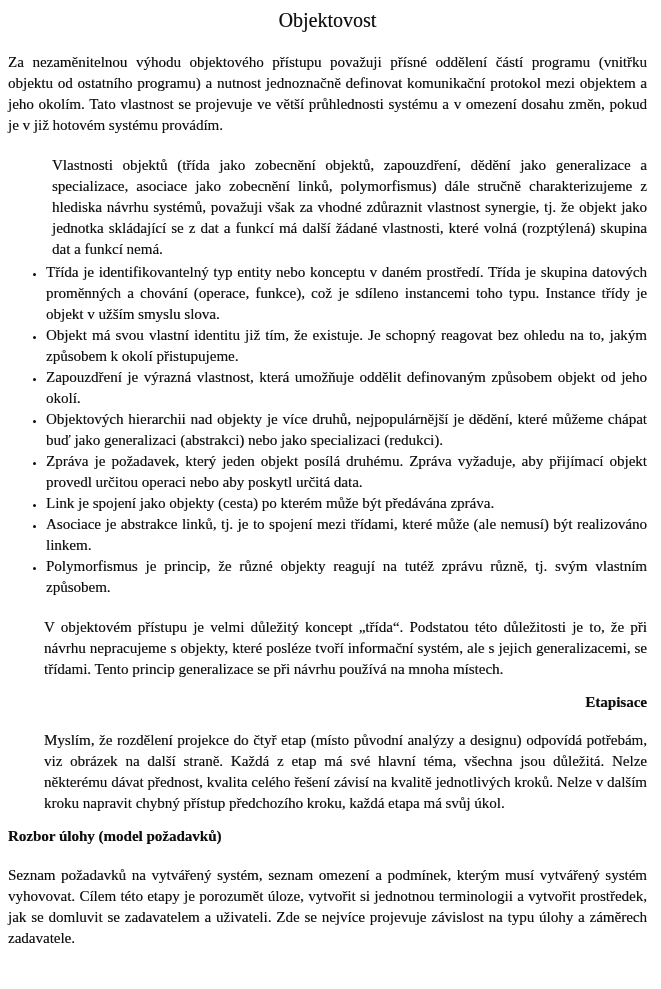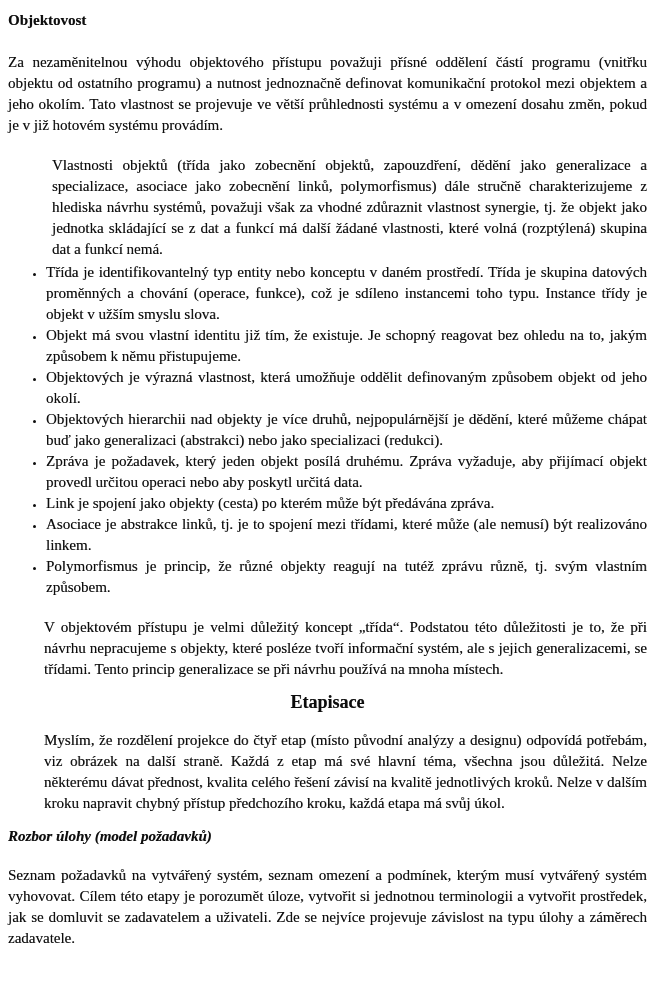--- a/index.html
+++ b/index.html
@@ -13,29 +13,29 @@
   .page{
     box-sizing:border-box;
     width:661px;height:989px;
     padding:8px 14px 0 8px;
     text-align:justify;
     font-size:15px;
     line-height:21px;
     text-shadow:0.3px 0.3px 0 rgba(0,0,0,0.45);
   }
   h1.doc-h{
-    font-size:15px;font-weight:bold;margin:2px 0 21px 0;
-    text-align:left;line-height:21px;
+    font-size:20px;font-weight:normal;margin:2px 0 21px 0;
+    text-align:center;line-height:21px;
   }
   h2.doc-h{
-    font-size:18px;font-weight:bold;margin:0 0 17px 0;
-    text-align:center;line-height:21px;
+    font-size:15px;font-weight:bold;margin:0 0 17px 0;
+    text-align:right;line-height:21px;
   }
   h3.doc-h{
-    font-size:15px;font-weight:bold;font-style:italic;margin:0 0 18px 0;
+    font-size:15px;font-weight:bold;margin:0 0 18px 0;
     text-align:left;line-height:21px;
   }
   p.doc-p{margin:0 0 19px 0;}
   p.doc-p.tight{margin-bottom:2px;margin-left:44px;}
   p.doc-p.pre-head{margin-bottom:12px;margin-left:36px;}
   ul.doc-list{
     margin:0 0 19px 0;
     padding-left:38px;
     list-style-type:disc;
   }
@@ -51,22 +51,22 @@
 <div class="page">
 
   <h1 class="doc-h">Objektovost</h1>
 
   <p class="doc-p"><span>Za nezaměnitelnou výhodu objektového přístupu považuji </span><span class="b">přísné oddělení</span><span> částí programu (vnitřku objektu od ostatního programu) a nutnost jednoznačně definovat komunikační protokol mezi objektem a jeho okolím. Tato vlastnost se projevuje ve větší průhlednosti systému a v omezení dosahu změn, pokud je v již hotovém systému provádím.</span></p>
 
   <p class="doc-p tight"><span>Vlastnosti objektů (třída jako zobecnění objektů, zapouzdření, dědění jako generalizace a specializace, asociace jako zobecnění linků, polymorfismus) dále stručně charakterizujeme z hlediska návrhu systémů, považuji však za vhodné zdůraznit vlastnost </span><span class="b">synergie</span><span>, tj. že objekt jako jednotka skládající se z dat a funkcí má další žádané vlastnosti, které volná (rozptýlená) skupina dat a funkcí nemá.</span></p>
 
   <ul class="doc-list">
     <li><span class="b">Třída</span><span> je identifikovantelný typ entity nebo konceptu v daném prostředí. Třída je skupina datových proměnných a chování (operace, funkce), což je sdíleno instancemi toho typu. Instance třídy je objekt </span><span class="b">v užším</span><span> smyslu slova.</span></li>
-    <li><span class="b">Objekt</span><span> má svou vlastní identitu již tím, že existuje. Je schopný reagovat bez ohledu na to, jakým způsobem k němu přistupujeme.</span></li>
-    <li><span class="b">Objektových</span><span> je výrazná vlastnost, která umožňuje oddělit definovaným způsobem objekt od jeho okolí.</span></li>
+    <li><span class="b">Objekt</span><span> má svou vlastní identitu již tím, že existuje. Je schopný reagovat bez ohledu na to, jakým způsobem k okolí přistupujeme.</span></li>
+    <li><span class="b">Zapouzdření</span><span> je výrazná vlastnost, která umožňuje oddělit definovaným způsobem objekt od jeho okolí.</span></li>
     <li><span>Objektových hierarchii nad objekty je více druhů, nejpopulárnější je </span><span class="b">dědění</span><span>, které můžeme chápat buď jako generalizaci (abstrakci) nebo jako specializaci (redukci).</span></li>
     <li><span class="b">Zpráva</span><span> je požadavek, který jeden objekt posílá druhému. Zpráva vyžaduje, aby přijímací objekt provedl určitou operaci nebo aby poskytl určitá data.</span></li>
     <li><span class="b">Link</span><span> je spojení jako objekty (cesta) po kterém může být předávána zpráva.</span></li>
     <li><span class="b">Asociace</span><span> je abstrakce linků, tj. je to spojení mezi třídami, které může (ale nemusí) být realizováno linkem.</span></li>
     <li><span class="b">Polymorfismus</span><span> je princip, že různé objekty reagují na tutéž zprávu různě, tj. svým vlastním způsobem.</span></li>
   </ul>
 
   <p class="doc-p pre-head"><span>V objektovém přístupu je velmi důležitý koncept „třída“. Podstatou této důležitosti je to, že při návrhu nepracujeme s objekty, které posléze tvoří informační systém, ale s jejich generalizacemi, se třídami. Tento princip generalizace se při návrhu používá na mnoha místech.</span></p>
 
   <h2 class="doc-h">Etapisace</h2>

